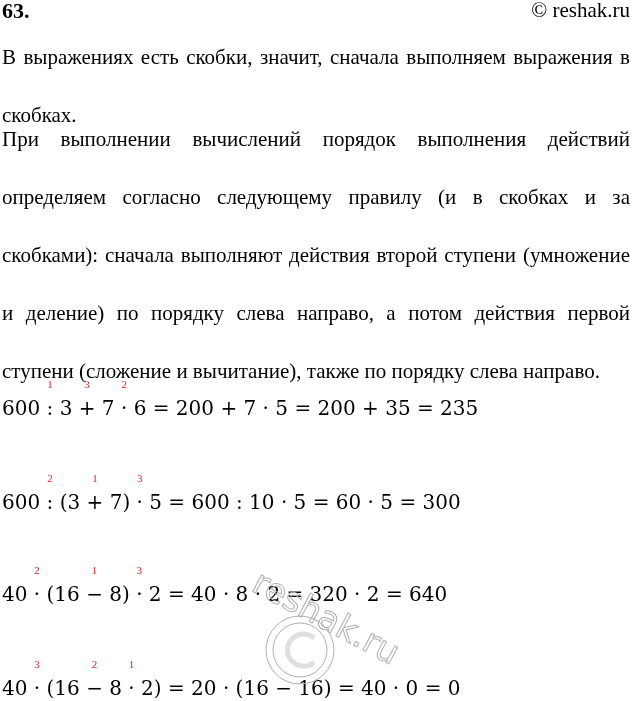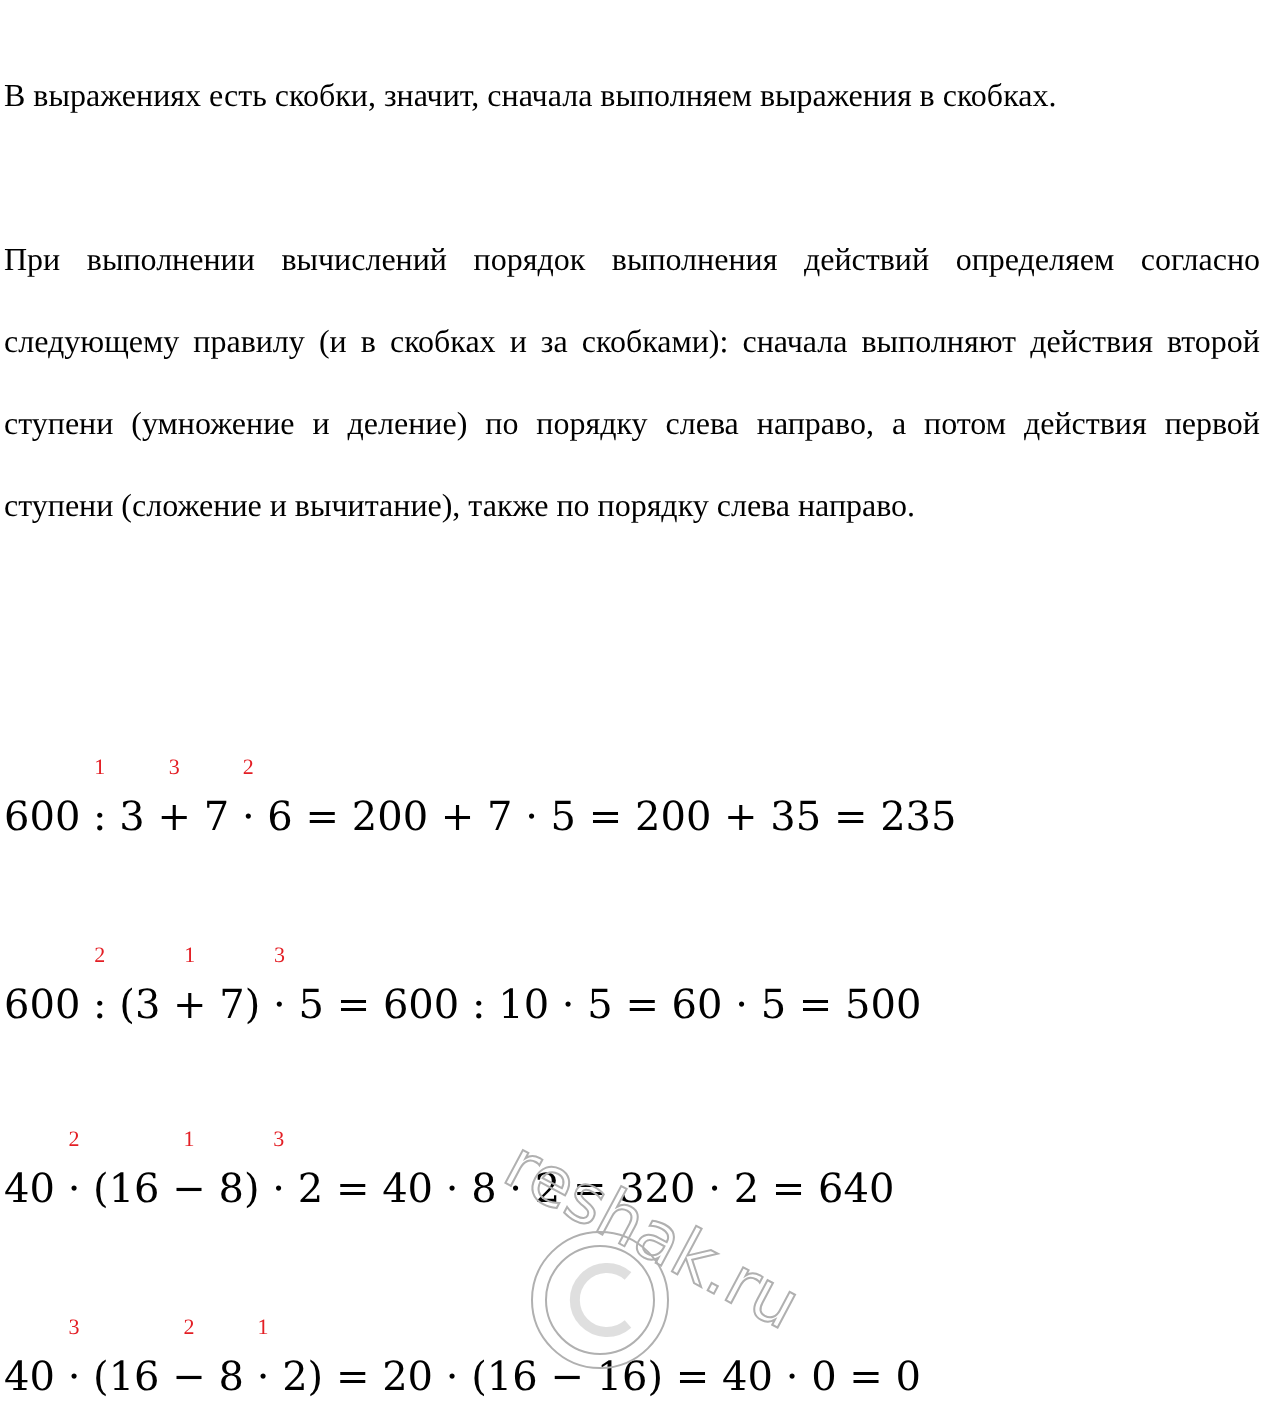--- a/index.html
+++ b/index.html
@@ -1,46 +1,50 @@
 <!DOCTYPE html>
 <html><head>
 <meta charset="utf-8">
 <style>
   html, body { margin: 0; padding: 0; background: #ffffff; }
   body { width: 634px; height: 701px; position: relative; overflow: hidden; color: #000; }
   .page { position: absolute; left: 0; top: 0; width: 634px; height: 701px; }
   .header { position: absolute; left: 2px; top: 0; width: 628px; height: 26px; }
   .task-num { position: absolute; left: 0; top: -2px; font-family: "Liberation Serif", serif; font-weight: bold; font-size: 22px; }
   .copyright { position: absolute; right: 0; top: -2px; font-family: "Liberation Serif", serif; font-size: 21px; }
-  .para { position: absolute; left: 2px; width: 628px; font-family: "Liberation Serif", serif; font-size: 16px; line-height: 41px; text-align: justify; text-align-last: left; }
+  .para { position: absolute; left: 2px; width: 628px; font-family: "Liberation Serif", serif; font-size: 21px; line-height: 58px; text-align: justify; text-align-last: left; }
   .p1 { top: 28px; }
   .p2 { top: 110px; }
   .eq { position: absolute; left: 2px; height: 44px; font-family: "DejaVu Serif", serif; font-size: 20px; white-space: nowrap; }
   .eq .tok { position: relative; display: inline-block; }
   .eq .mark { position: absolute; top: -18px; left: 50%; transform: translateX(-50%); font-family: "Liberation Serif", serif; font-size: 11px; color: #e31e24; }
   .eq1 { top: 396px; }
   .eq2 { top: 490px; }
   .eq3 { top: 582px; }
   .eq4 { top: 676px; }
   .watermark { position: absolute; left: 230px; top: 570px; width: 260px; height: 140px; pointer-events: none; }
 </style>
 </head>
 <body>
 
 <div class="page">
+  <div class="header">
+    <span class="task-num">63.</span>
+    <span class="copyright">© reshak.ru</span>
+  </div>
 
   <div class="para p1">В выражениях есть скобки, значит, сначала выполняем выражения в скобках.</div>
   <div class="para p2">При выполнении вычислений порядок выполнения действий определяем согласно следующему правилу (и в скобках и за скобками): сначала выполняют действия второй ступени (умножение и деление) по порядку слева направо, а потом действия первой ступени (сложение и вычитание), также по порядку слева направо.</div>
 
   <div class="eq eq1">
     <span>600 </span><span class="tok"><span class="mark">1</span><span>:</span></span><span> 3 </span><span class="tok"><span class="mark">3</span><span>+</span></span><span> 7 </span><span class="tok"><span class="mark">2</span><span>·</span></span><span> 6 = 200 + 7 · 5 = 200 + 35 = 235</span>
   </div>
 
   <div class="eq eq2">
-    <span>600 </span><span class="tok"><span class="mark">2</span><span>:</span></span><span> (3 </span><span class="tok"><span class="mark">1</span><span>+</span></span><span> 7) </span><span class="tok"><span class="mark">3</span><span>·</span></span><span> 5 = 600 : 10 · 5 = 60 · 5 = 500</span>
+    <span>600 </span><span class="tok"><span class="mark">2</span><span>:</span></span><span> (3 </span><span class="tok"><span class="mark">1</span><span>+</span></span><span> 7) </span><span class="tok"><span class="mark">3</span><span>·</span></span><span> 5 = 600 : 10 · 5 = 60 · 5 = 300</span>
   </div>
 
   <div class="eq eq3">
     <span>40 </span><span class="tok"><span class="mark">2</span><span>·</span></span><span> (16 </span><span class="tok"><span class="mark">1</span><span>−</span></span><span> 8) </span><span class="tok"><span class="mark">3</span><span>·</span></span><span> 2 = 40 · 8 · 2 = 320 · 2 = 640</span>
   </div>
 
   <div class="eq eq4">
     <span>40 </span><span class="tok"><span class="mark">3</span><span>·</span></span><span> (16 </span><span class="tok"><span class="mark">2</span><span>−</span></span><span> 8 </span><span class="tok"><span class="mark">1</span><span>·</span></span><span> 2) = 20 · (16 − 16) = 40 · 0 = 0</span>
   </div>
 

